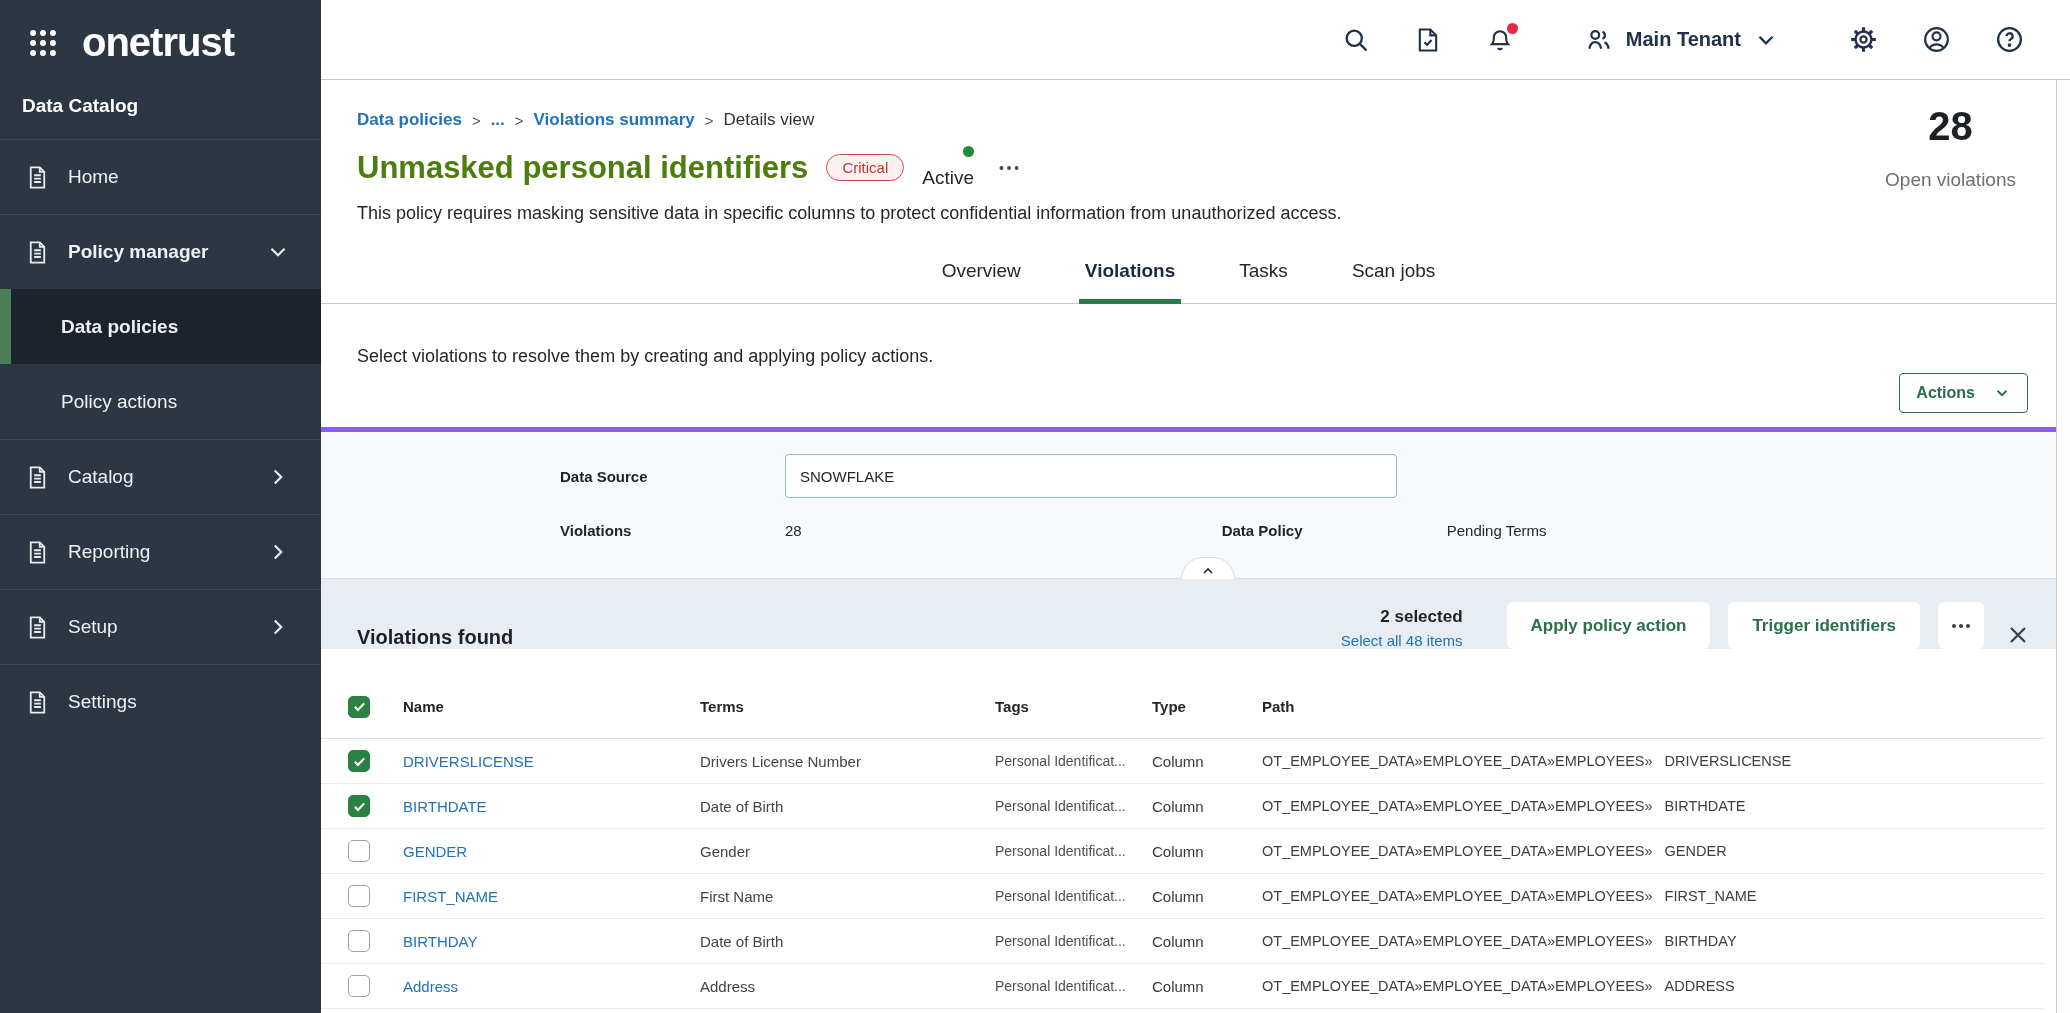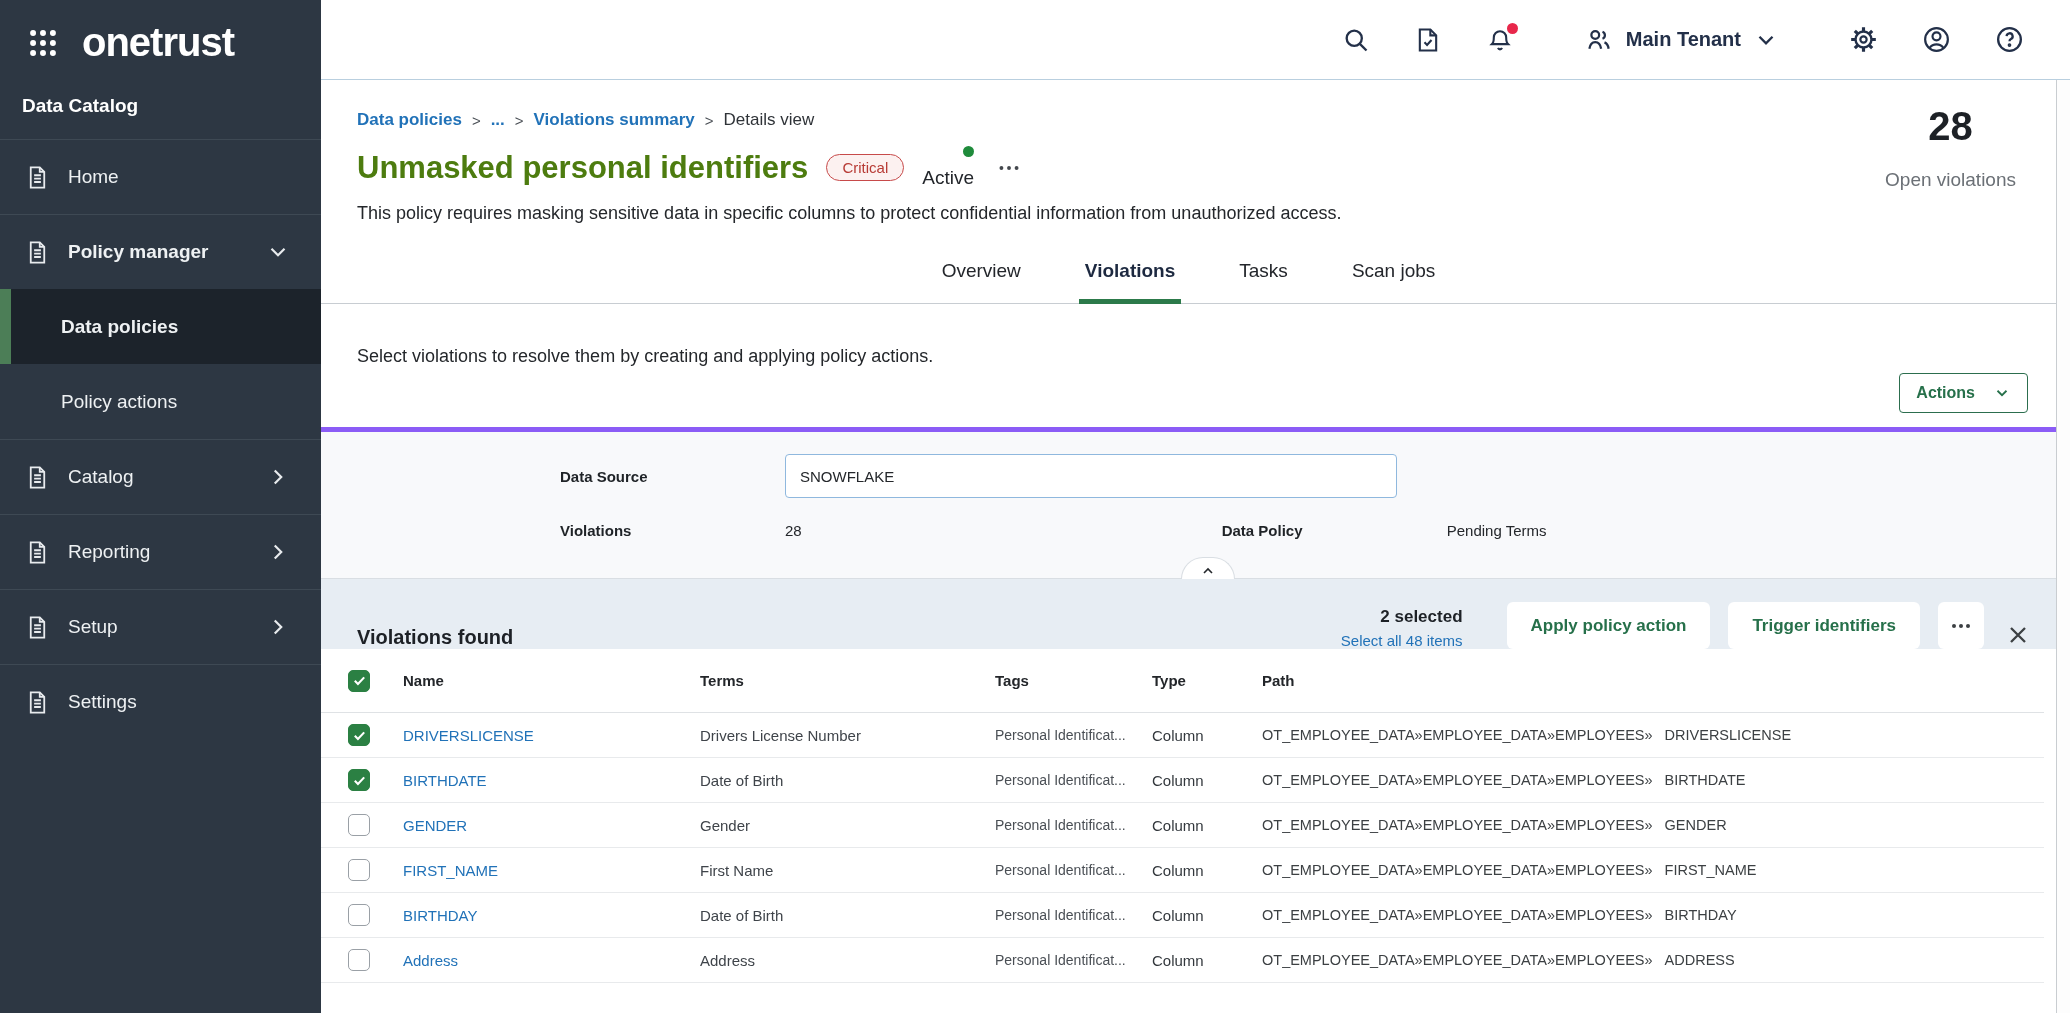--- a/index.html
+++ b/index.html
@@ -114,21 +114,21 @@
     border-radius: 6px; height: 47px; padding: 0 24px; margin-left: 18px; cursor: pointer;
     font-family: "Liberation Sans", sans-serif;
   }
   .btn-more { width: 46px; height: 47px; padding: 0; display: inline-flex;
     align-items: center; justify-content: center; color: #3c4043; }
   .close-x { margin-left: 20px; display: flex; color: #3c4043; cursor: pointer; }
   
   .table { margin-right: 12px; }
   .t-grid { display: grid; grid-template-columns: 55px 297px 295px 157px 110px 1fr;
     align-items: center; padding-left: 27px; }
-  .t-head { height: 64px; border-bottom: 1px solid #dfe2e5; font-size: 15px; font-weight: 700; color: #23262a; }
+  .t-head { height: 64px; border-bottom: 1px solid #dfe2e5; font-size: 15px; font-weight: 700; color: #23262a; margin-top: 26px; }
   .t-row { height: 45px; border-bottom: 1px solid #e8eaec; }
   .checkbox {
     width: 22px; height: 22px; border: 1.5px solid #9aa0a6; border-radius: 5px;
     background: #fff; display: flex; align-items: center; justify-content: center; cursor: pointer;
   }
   .checkbox .tick { display: none; }
   .checkbox.checked { background: #2b8043; border-color: #2b8043; }
   .checkbox.checked .tick { display: block; }
   .cell-name { font-size: 15px; color: #2172b8; cursor: pointer; }
   .cell-terms { font-size: 15px; color: #3f444a; }

